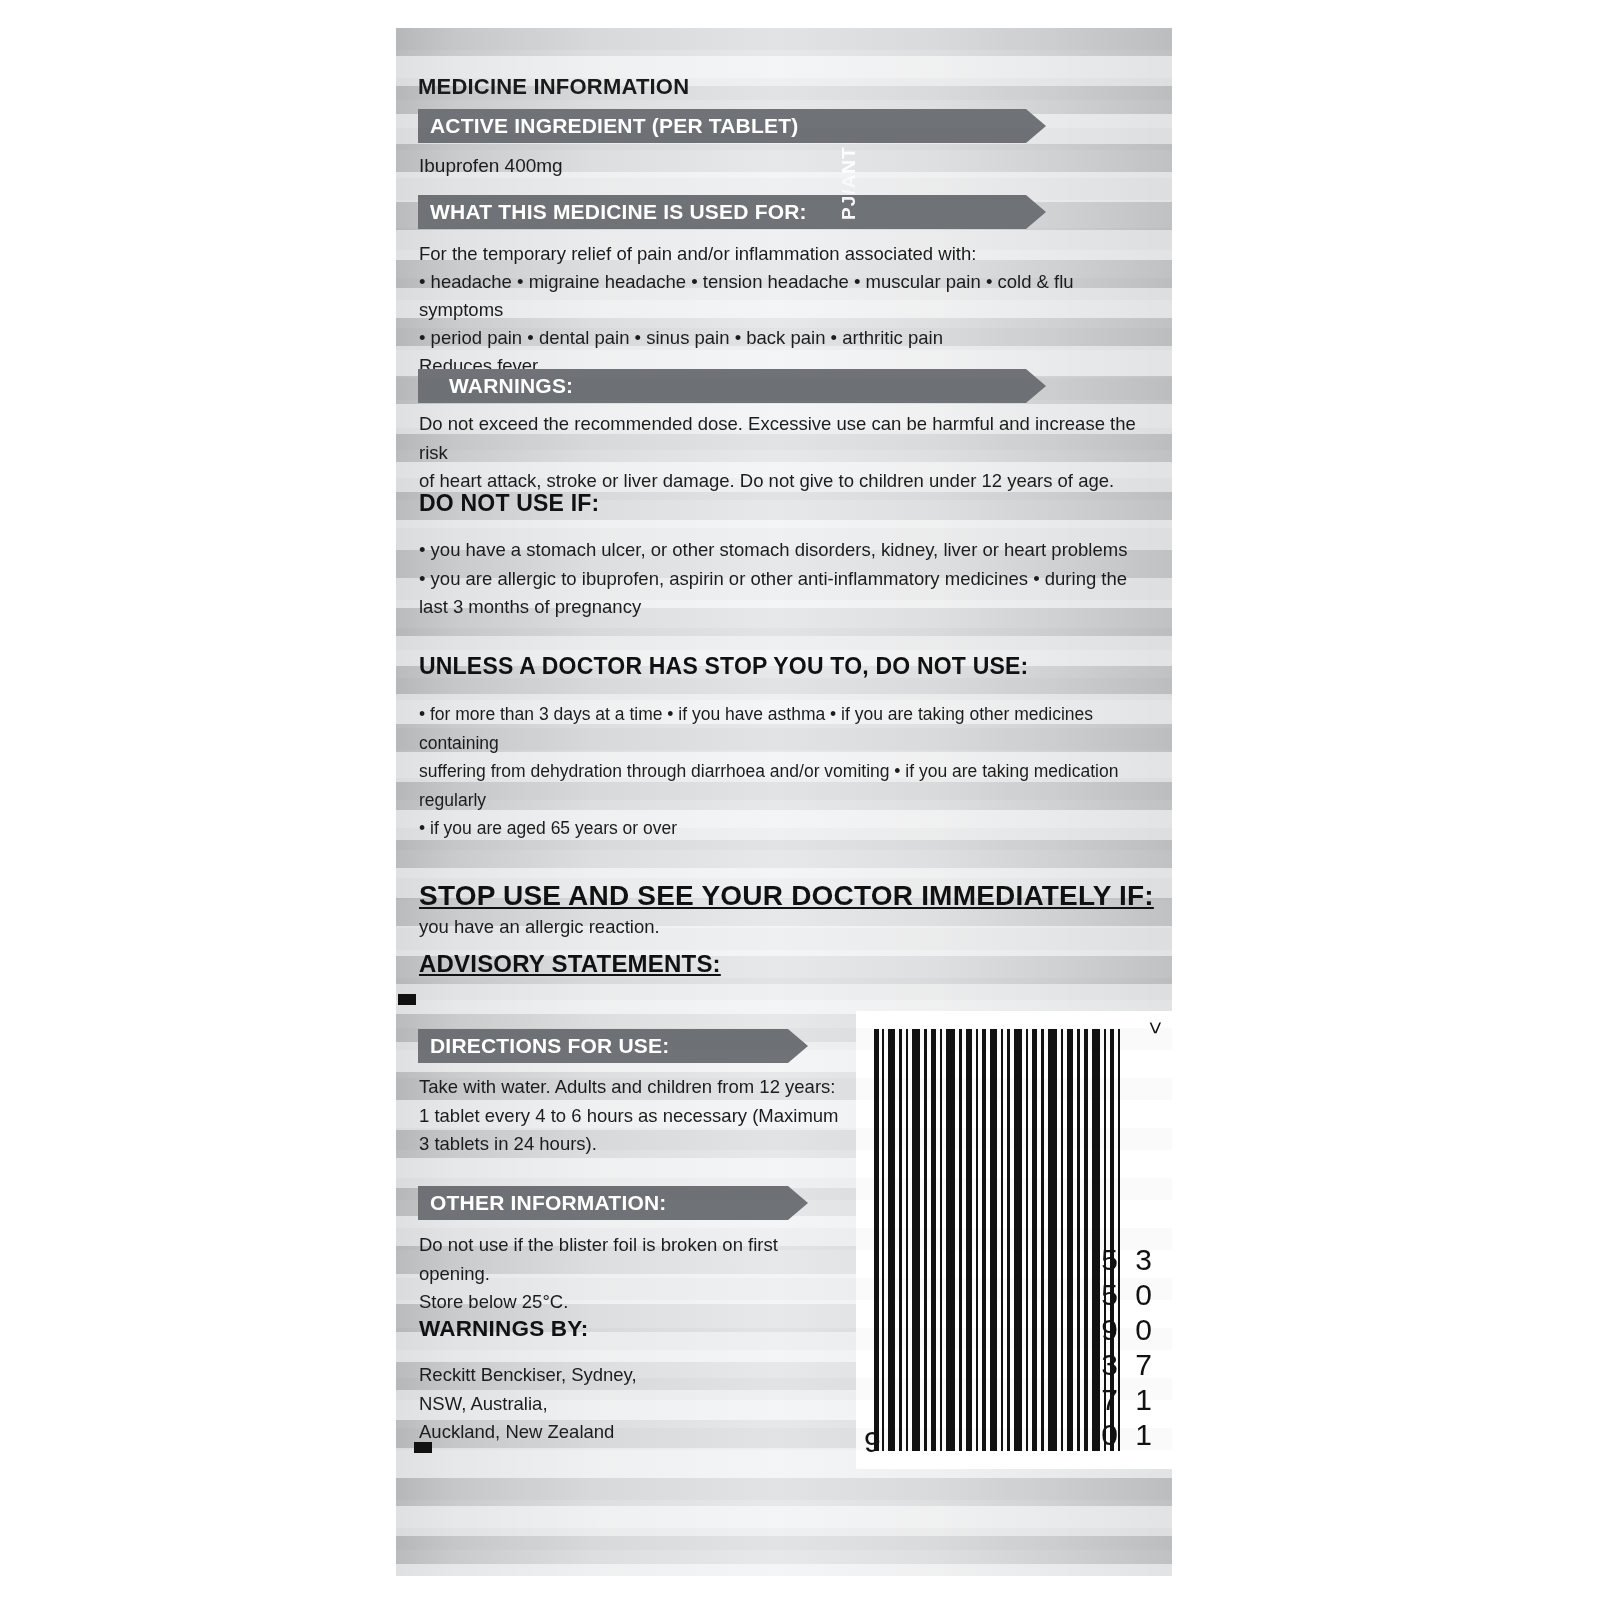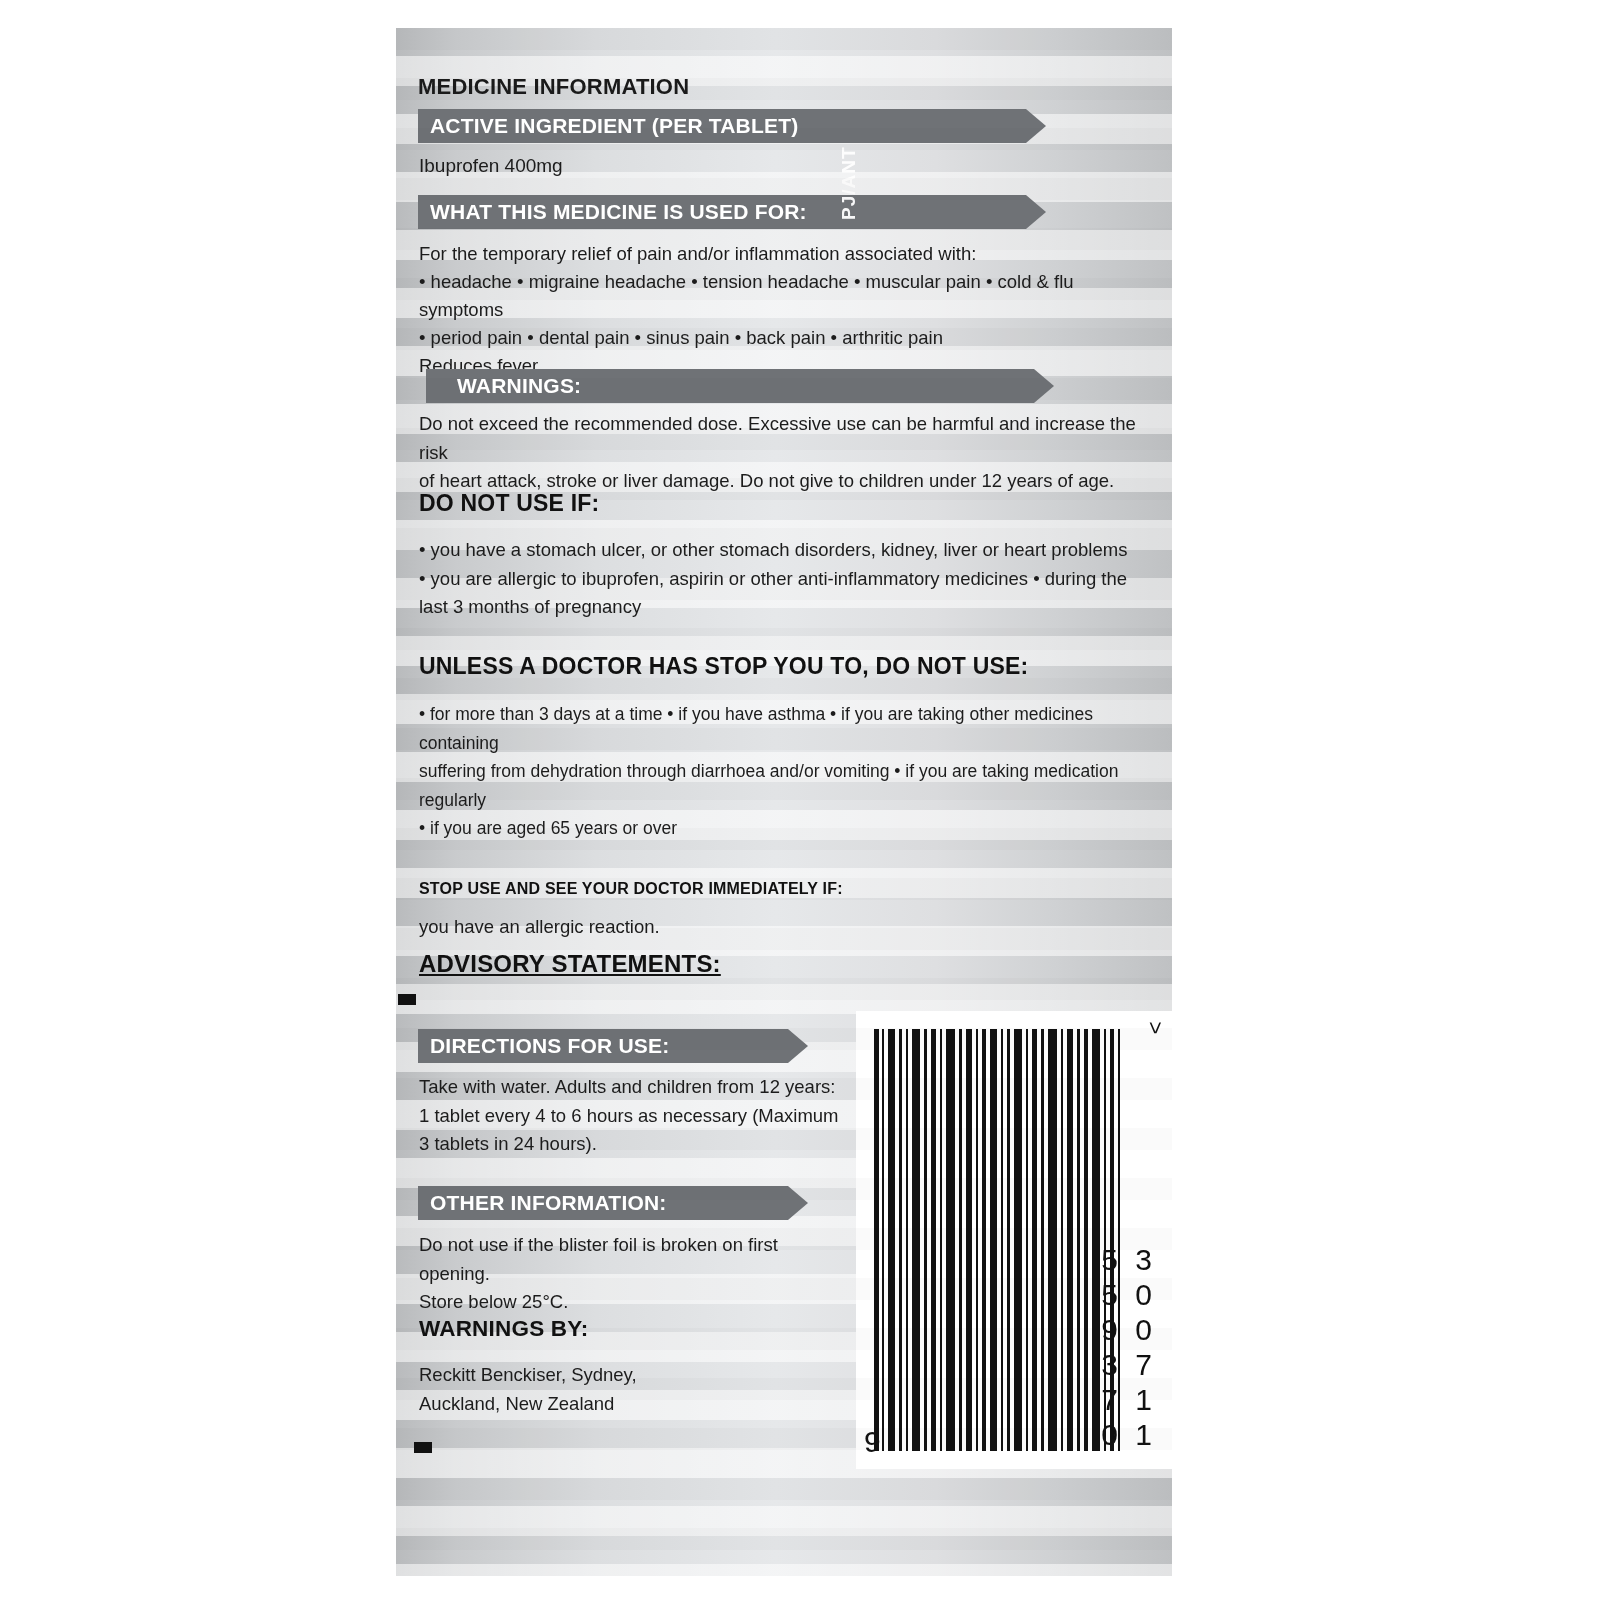--- a/index.html
+++ b/index.html
@@ -208,21 +208,21 @@
         <span class="bg"></span>
         <span class="lbl">WHAT THIS MEDICINE IS USED FOR:</span>
       </div>
       <div class="body-text" style="left:1px; top:212px; width:730px; font-size:18.5px; line-height:1.52;">
         <p>For the temporary relief of pain and/or inflammation associated with:</p>
         <p>• headache • migraine headache • tension headache • muscular pain • cold &amp; flu symptoms</p>
         <p>• period pain • dental pain • sinus pain • back pain • arthritic pain</p>
         <p>Reduces fever</p>
       </div>
 
-      <div class="banner" style="left:8px; top:341px; width:628px; font-size:21px;padding-left:31px;">
+      <div class="banner" style="left:0px; top:341px; width:628px; font-size:21px;padding-left:31px;">
         <span class="bg"></span>
         <span class="lbl">WARNINGS:</span>
       </div>
       <div class="body-text" style="left:1px; top:382px; width:730px; font-size:18.5px; line-height:1.55;">
         <p>Do not exceed the recommended dose. Excessive use can be harmful and increase the risk</p>
         <p>of heart attack, stroke or liver damage. Do not give to children under 12 years of age.</p>
       </div>
 
       <div class="big-hdr" style="left:1px; top:462px; font-size:23px;">DO NOT USE IF:</div>
       <div class="body-text" style="left:1px; top:508px; width:730px; font-size:18.5px; line-height:1.55;">
@@ -231,21 +231,21 @@
         <p>last 3 months of pregnancy</p>
       </div>
 
       <div class="big-hdr" style="left:1px; top:625px; font-size:23px;">UNLESS A DOCTOR HAS STOP YOU TO, DO NOT USE:</div>
       <div class="body-text" style="left:1px; top:672px; width:740px; font-size:17.5px; line-height:1.63;">
         <p>• for more than 3 days at a time • if you have asthma • if you are taking other medicines containing</p>
         <p>suffering from dehydration through diarrhoea and/or vomiting • if you are taking medication regularly</p>
         <p>• if you are aged 65 years or over</p>
       </div>
 
-      <div class="big-hdr" style="left:1px; top:852px; font-size:16px;">STOP USE AND SEE YOUR DOCTOR IMMEDIATELY IF:</div>
+      <div class="big-hdr" style="left:1px; top:852px; font-size:28px;text-decoration:underline;">STOP USE AND SEE YOUR DOCTOR IMMEDIATELY IF:</div>
       <div class="body-text" style="left:1px; top:887px; width:700px; font-size:18.5px;">
         <p>you have an allergic reaction.</p>
       </div>
 
       <div class="big-hdr" style="left:1px; top:922px; font-size:24px;text-decoration:underline;">ADVISORY STATEMENTS:</div>
 
       <div class="banner" style="left:0px; top:1001px; width:390px; font-size:21px;">
         <span class="bg"></span>
         <span class="lbl">DIRECTIONS FOR USE:</span>
       </div>
@@ -260,20 +260,21 @@
         <span class="lbl">OTHER INFORMATION:</span>
       </div>
       <div class="body-text" style="left:1px; top:1203px; width:430px; font-size:18.5px; line-height:1.55;">
         <p>Do not use if the blister foil is broken on first opening.</p>
         <p>Store below 25°C.</p>
       </div>
 
       <div class="big-hdr" style="left:1px; top:1288px; font-size:22.5px;">WARNINGS BY:</div>
       <div class="body-text" style="left:1px; top:1333px; width:430px; font-size:18.5px; line-height:1.55;">
         <p>Reckitt Benckiser, Sydney,</p>
+        <p>NSW, Australia,</p>
         <p>Auckland, New Zealand</p>
       </div>
 
       <div class="print-mark" style="left:420px; top:92px; height:100px;">PJ/ANT</div>
 
       <div class="reg-mark" style="left:-20px; top:966px; width:18px; height:11px;"></div>
       <div class="reg-mark" style="left:-4px; top:1414px; width:18px; height:11px;"></div>
 
       <div class="barcode-box" style="left:438px; top:983px; width:320px; height:458px;">
         <div class="barcode-bars">

